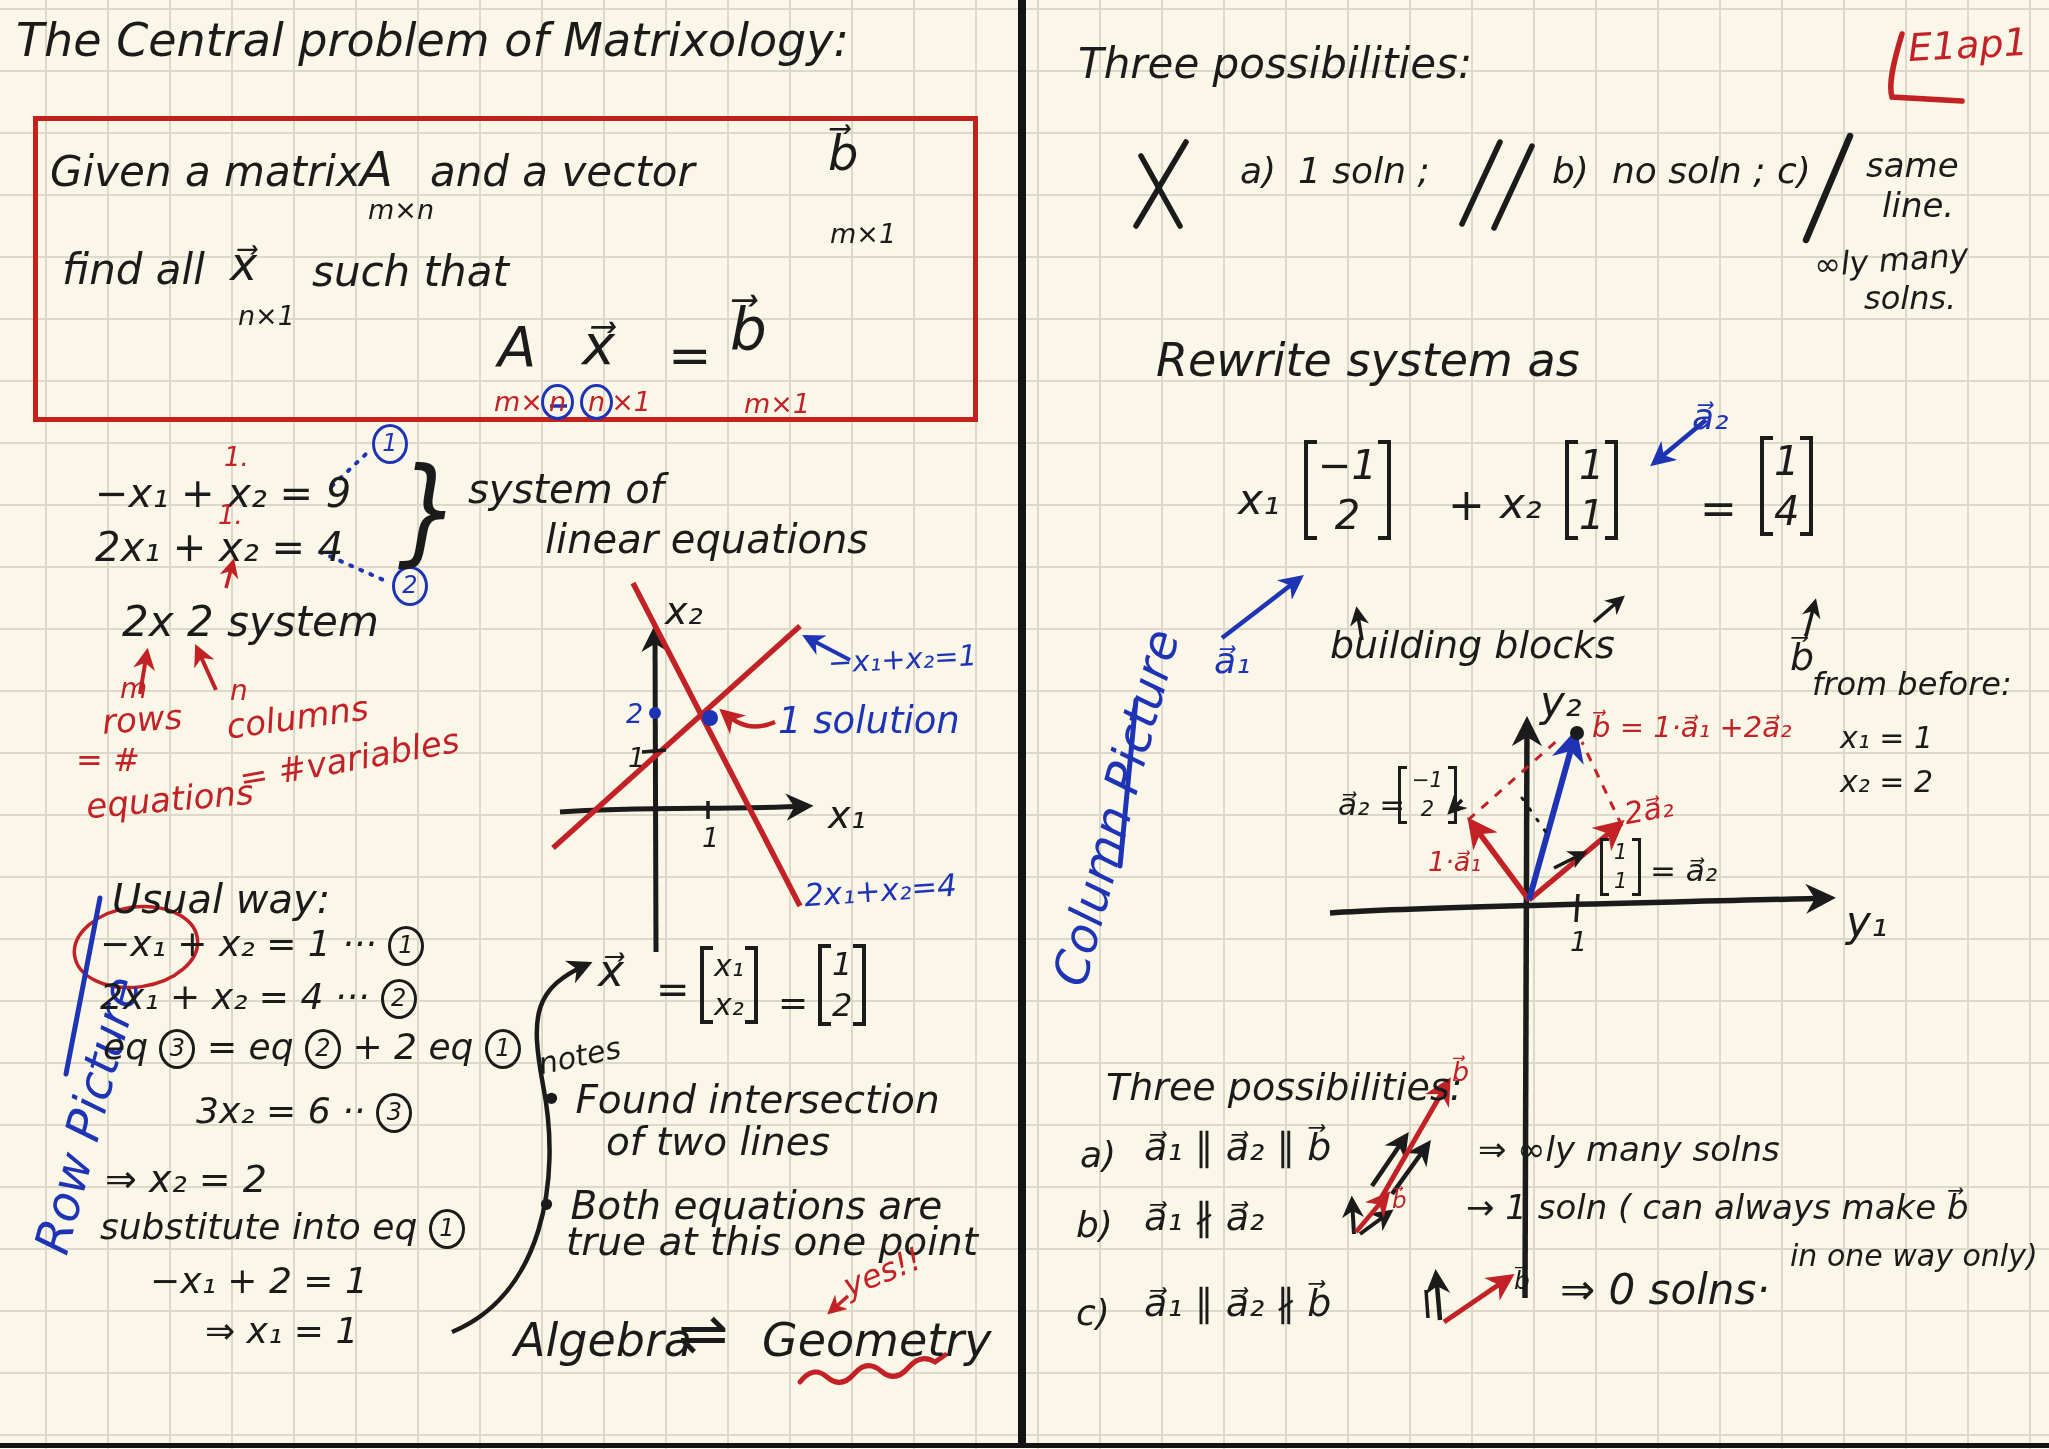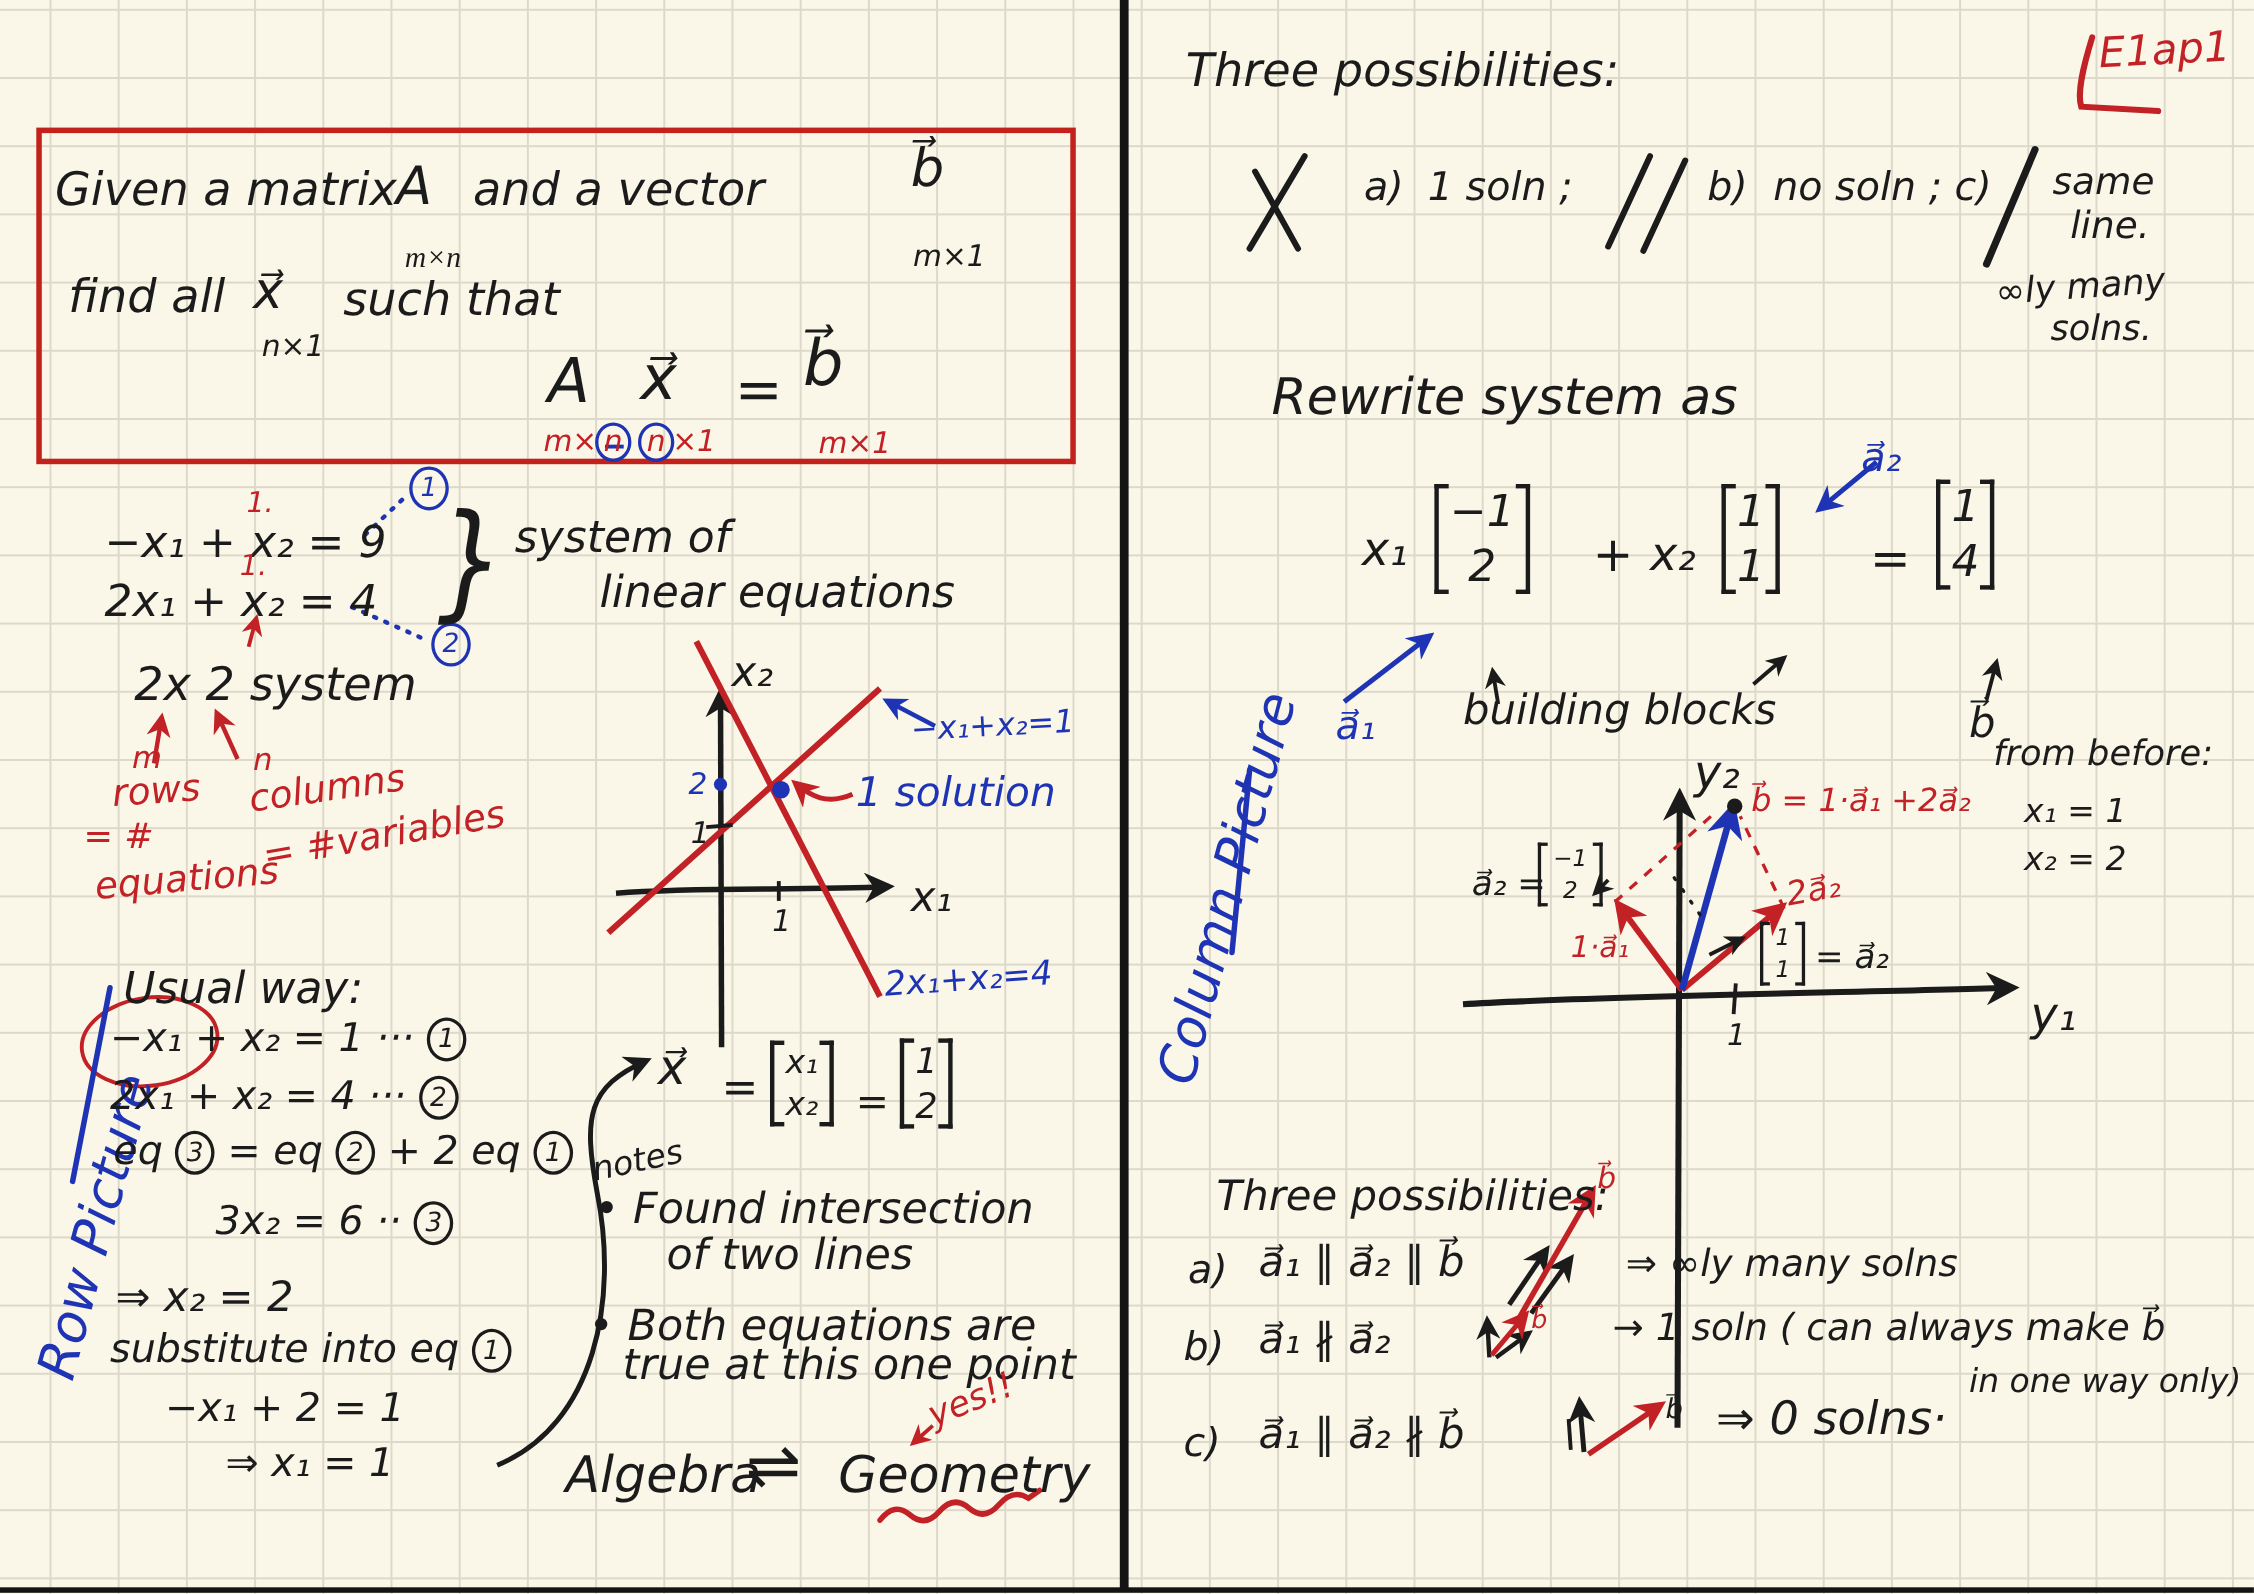--- a/index.html
+++ b/index.html
@@ -147,27 +147,28 @@
       <path d="M1444,1322 L1510,1277" stroke="#c22126" stroke-width="5" fill="none" marker-end="url(#ar)"></path>
     </g>
 
     <path d="M100,898 L66,1074" stroke="#1e34b5" stroke-width="5" stroke-linecap="round"></path>
     <path d="M1136,700 L1120,866" stroke="#1e34b5" stroke-width="5" stroke-linecap="round"></path>
   </svg>
 
   <div class="divider" style="left:1018px;top:0;width:8px;height:1445px;"></div>
   <div class="divider" style="left:0;top:1443px;width:2049px;height:5px;"></div>
 
+  <div class="hw" style="left:16px;top:16px;font-size:46px;">The Central problem of Matrixology:</div>
 
   <div class="redbox" style="left:33px;top:116px;width:935px;height:296px;"></div>
   <div class="hw" style="left:50px;top:150px;font-size:42px;">Given a matrix</div>
   <div class="hw" style="left:360px;top:144px;font-size:48px;">A</div>
   <div class="hw" style="left:430px;top:150px;font-size:42px;">and a vector</div>
   <div class="hw" style="left:828px;top:128px;font-size:48px;">b⃗</div>
-  <div class="hw" style="left:368px;top:220px;font-size:27px;font-family:Liberation Serif, serif;">m×n</div>
+  <div class="hw" style="left:368px;top:196px;font-size:27px;">m×n</div>
   <div class="hw" style="left:830px;top:220px;font-size:27px;">m×1</div>
   <div class="hw" style="left:62px;top:248px;font-size:42px;">find all</div>
   <div class="hw" style="left:230px;top:240px;font-size:46px;">x⃗</div>
   <div class="hw" style="left:312px;top:250px;font-size:42px;">such that</div>
   <div class="hw" style="left:238px;top:302px;font-size:27px;">n×1</div>
   <div class="hw" style="left:498px;top:318px;font-size:56px;">A</div>
   <div class="hw" style="left:582px;top:316px;font-size:56px;">x⃗</div>
   <div class="hw" style="left:668px;top:328px;font-size:52px;">=</div>
   <div class="hw" style="left:730px;top:300px;font-size:58px;">b⃗</div>
   <div class="hw red" style="left:494px;top:388px;font-size:27px;"><span>m×</span><span class="oval">n</span></div>

